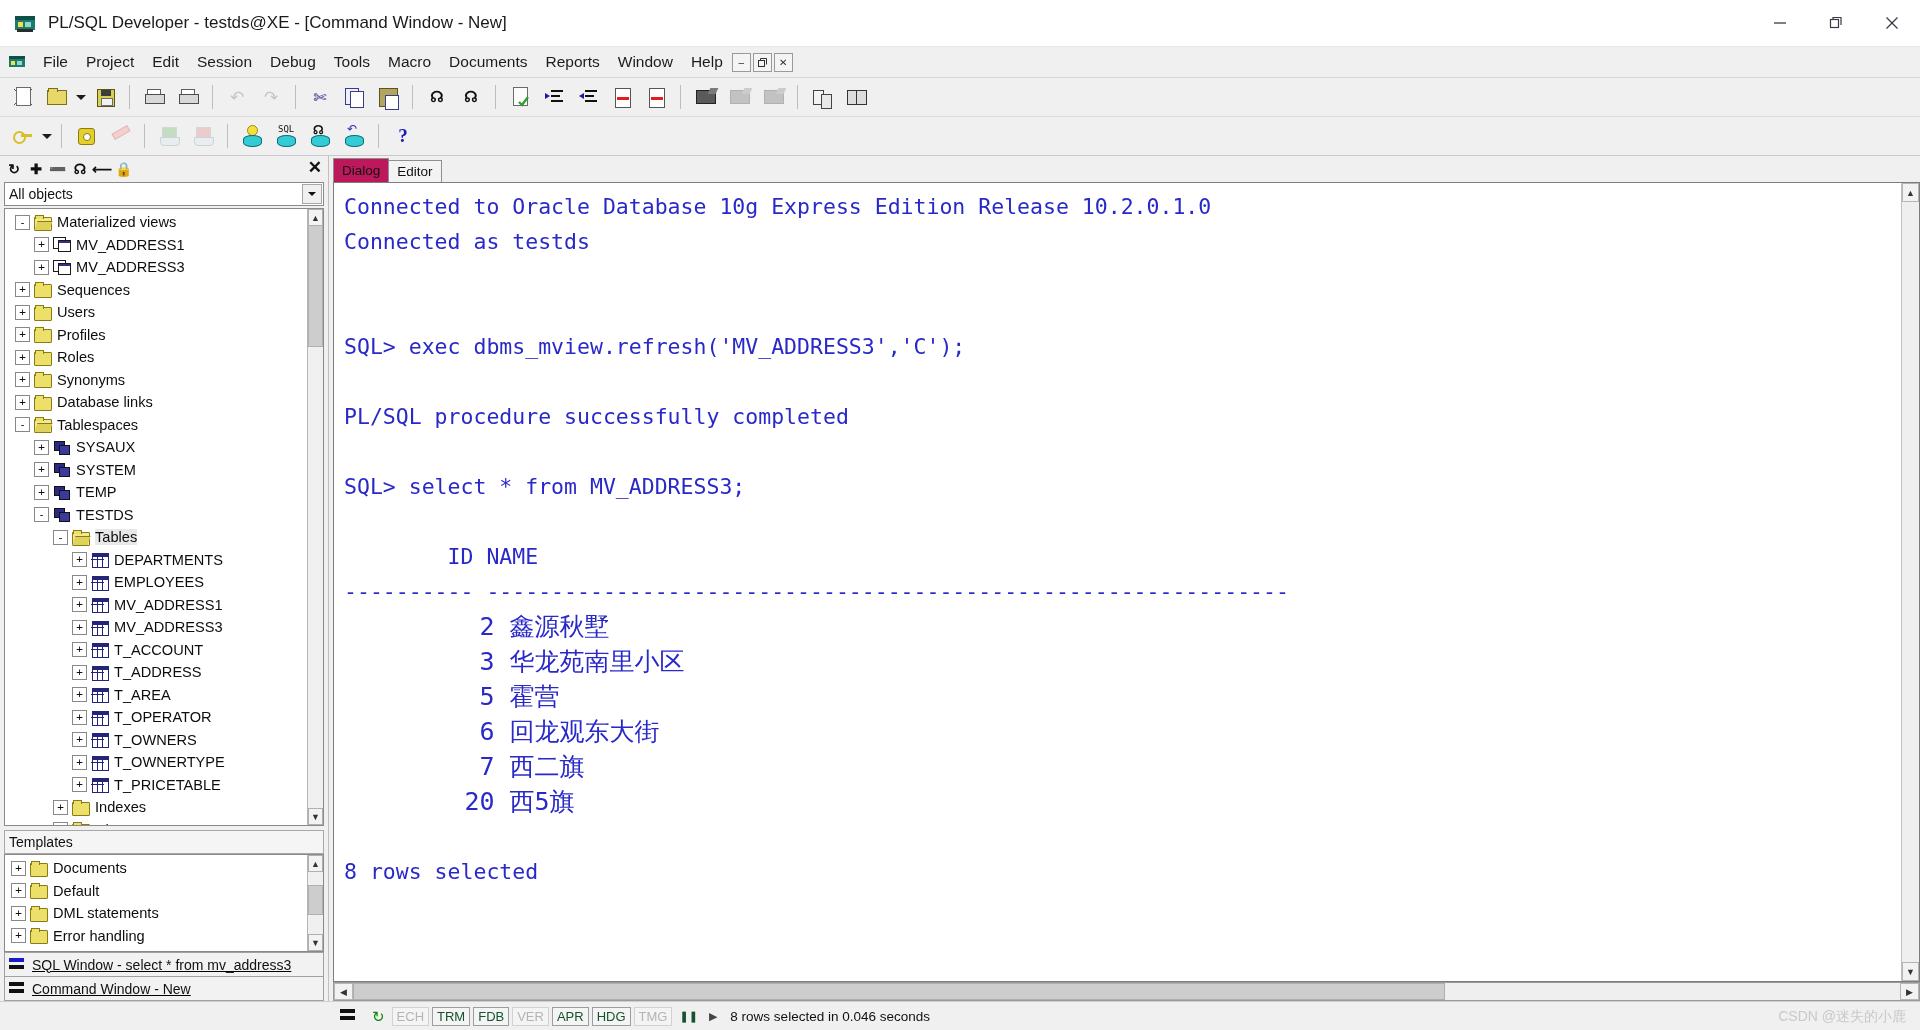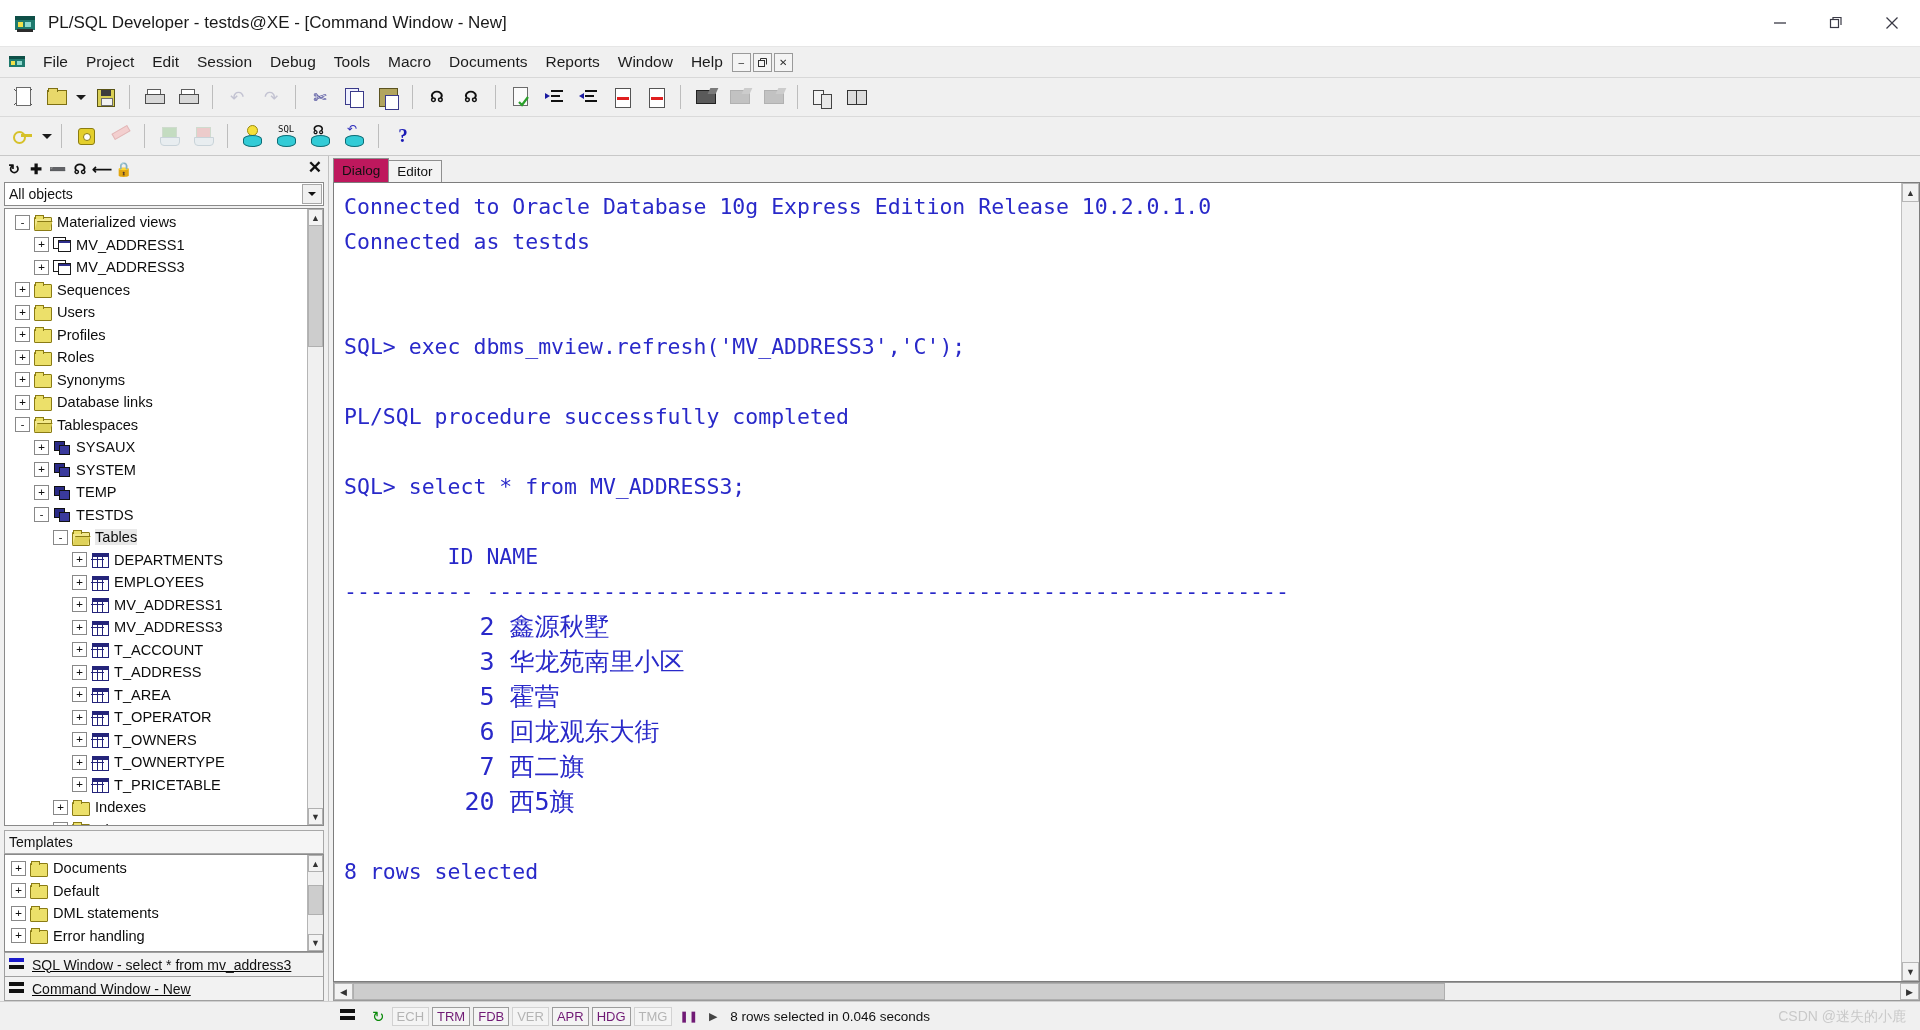--- a/index.html
+++ b/index.html
@@ -135,21 +135,21 @@
               display:flex;align-items:center;flex:none;}
   .ed-hs-btn{width:17px;height:15px;display:flex;align-items:center;justify-content:center;
              font-size:9px;color:#333;background:#f2f2f2;border:1px solid #b6b6b6;}
   .ed-hs-thumb{height:15px;background:#cdcdcd;border:1px solid #aeaeae;}
 
   
   .statusbar{height:28px;flex:none;display:flex;align-items:center;background:#f0f0f0;
              border-top:1px solid #cfcfcf;position:relative;}
   .sb-left{width:328px;flex:none;display:flex;align-items:center;padding-left:4px;}
   .sb-right{flex:1;display:flex;align-items:center;gap:3px;padding-left:8px;}
-  .sb-flag{font-size:13px;color:#701a75;border:1px solid #9d9d9d;background:#f4f4f4;
+  .sb-flag{font-size:13px;color:#14532d;border:1px solid #9d9d9d;background:#f4f4f4;
            padding:1px 4px;line-height:15px;font-family:"Liberation Sans",sans-serif;}
   .sb-flag.off{color:#b4b4b4;border-color:#d2d2d2;}
   .sb-flag.plain{border:none;background:transparent;}
   .sb-text{font-size:13.5px;color:#111;margin-left:6px;white-space:nowrap;}
   .watermark{position:absolute;right:14px;bottom:4px;font-size:14px;color:#c9c9c9;white-space:nowrap;}
 
   
   .ic{position:relative;width:24px;height:24px;}
   .sheet{position:absolute;left:5px;top:2px;width:13px;height:17px;background:#fff;border:1px solid #6b6b6b;}
   .sheet.grey{background:#fbfbfb;}

